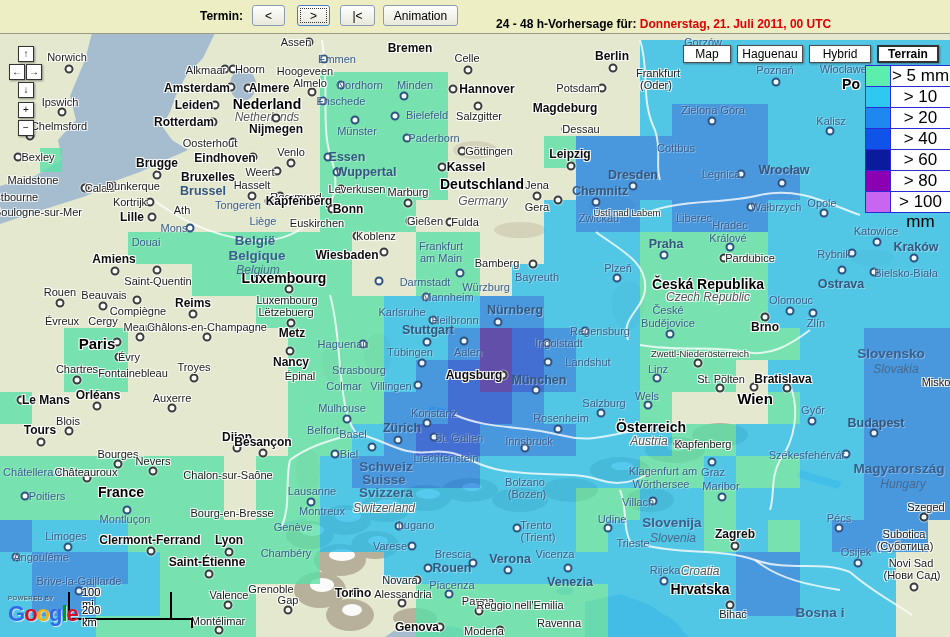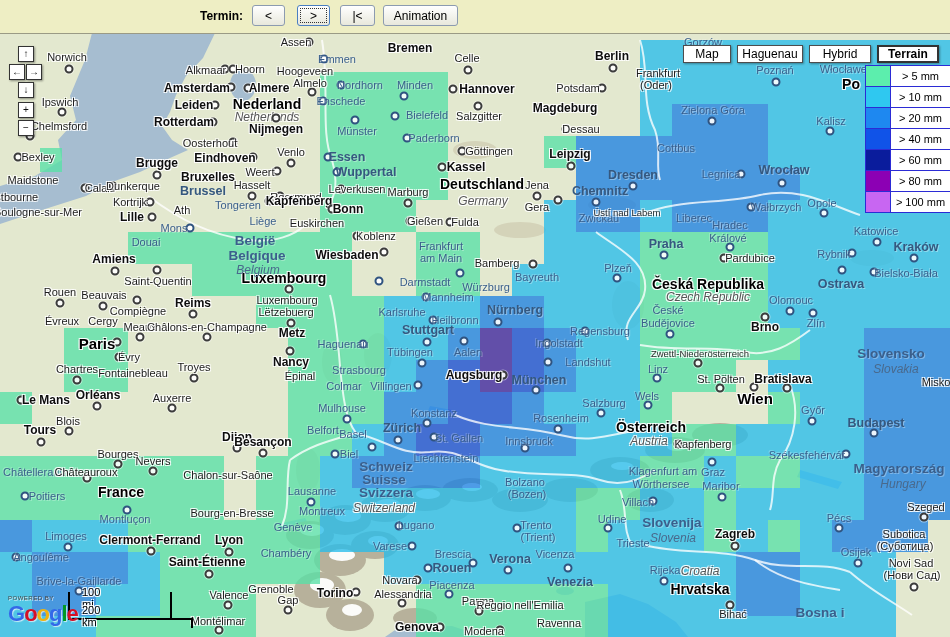--- a/index.html
+++ b/index.html
@@ -50,21 +50,21 @@
            z-index:5;font-size:10px;line-height:13px;text-align:center;color:#111;
            box-shadow:1px 1px 2px rgba(0,0,0,.4);cursor:pointer;}
   .mt-btn{position:absolute;top:45px;height:18px;background:#fff;border:1px solid #4d4d4d;
           z-index:5;font-size:12px;text-align:center;line-height:17px;color:#000;
           box-shadow:1px 1px 2px rgba(0,0,0,.35);cursor:pointer;box-sizing:border-box;}
   .mt-btn.selected{font-weight:bold;border:2px solid #333;line-height:15px;}
   #legend{position:absolute;left:865px;top:65px;width:84px;z-index:5;border:1px solid #2b2bd5;background:#fff;}
   .legend-row{display:flex;height:20px;border-bottom:1px solid #2b2bd5;}
   .legend-row:last-child{border-bottom:none;}
   .legend-swatch{width:24px;height:100%;border-right:1px solid #2b2bd5;}
-  .legend-label{flex:1;font-size:11px;line-height:20px;text-align:center;color:#000;background:#fff;}
+  .legend-label{flex:1;font-size:17px;line-height:20px;text-align:center;color:#000;background:#fff;}
   
   #scalebar{position:absolute;left:64px;top:600px;z-index:5;}
   .scale-text{position:absolute;font-size:11px;color:#000;
       text-shadow:1px 1px 0 #fff,-1px -1px 0 #fff,1px -1px 0 #fff,-1px 1px 0 #fff;}
   .scale-line{position:absolute;background:#000;}
   #google-logo{position:absolute;left:8px;top:595px;z-index:5;}
   #powered-by{font-size:6px;color:#444;letter-spacing:.5px;
       text-shadow:1px 1px 0 rgba(255,255,255,.8);}
   #logo-text{font-size:22px;font-weight:bold;letter-spacing:-1px;
       text-shadow:1px 1px 1px rgba(255,255,255,.7);}
@@ -832,21 +832,21 @@
         <span class="lbl k-ci" style="left: 384px; top: 508px;">Switzerland</span>
         <div class="marker dim" style="left: 399px; top: 526px;"></div>
         <span class="lbl k-d" style="left: 416px; top: 525px;">Lugano</span>
         <div class="marker dim" style="left: 412px; top: 546px;"></div>
         <span class="lbl k-d" style="left: 390px; top: 546px;">Varese</span>
         <div class="marker dim" style="left: 428px; top: 568px;"></div>
         <span class="lbl k-bd" style="left: 452px; top: 568px;">Rouen</span>
         <div class="marker" style="left: 417px; top: 580px;"></div>
         <span class="lbl k-c" style="left: 400px; top: 580px;">Novara</span>
         <div class="marker" style="left: 356px; top: 592px;"></div>
-        <span class="lbl k-b" style="left: 335px; top: 593px;">Torino</span>
+        <span class="lbl k-b" style="left: 353px; top: 593px;">Torino</span>
         <div class="marker" style="left: 402px; top: 603px;"></div>
         <span class="lbl k-c" style="left: 403px; top: 594px;">Alessandria</span>
         <div class="marker" style="left: 440px; top: 627px;"></div>
         <span class="lbl k-b" style="left: 417px; top: 627px;">Genova</span>
         <div class="marker dim" style="left: 449px; top: 594px;"></div>
         <span class="lbl k-d" style="left: 452px; top: 585px;">Piacenza</span>
         <div class="marker" style="left: 479px; top: 611px;"></div>
         <span class="lbl k-c" style="left: 478px; top: 601px;">Parma</span>
         <span class="lbl k-c" style="left: 520px; top: 605px;">Reggio nell'Emilia</span>
         <div class="marker" style="left: 500px; top: 630px;"></div>
@@ -1052,15 +1052,18 @@
     <div id="logo-text"><span style="color: rgb(51, 105, 232);">G</span><span style="color: rgb(213, 15, 37);">o</span><span style="color: rgb(238, 178, 17);">o</span><span style="color: rgb(51, 105, 232);">g</span><span style="color: rgb(0, 153, 37);">l</span><span style="color: rgb(213, 15, 37);">e</span></div>
   </div>
 
 
   <div id="toolbar">
     <span class="tb-label" style="left:200px;">Termin:</span>
     <button class="tb-btn" style="left:252px;width:33px;">&lt;</button>
     <button class="tb-btn focused" style="left:297px;width:33px;">&gt;</button>
     <button class="tb-btn" style="left:340px;width:35px;">|&lt;</button>
     <button class="tb-btn" style="left:383px;width:75px;">Animation</button>
+    <div id="model-line2">
+      <span>24 - 48 h-Vorhersage für: </span><span id="forecast-value">Donnerstag, 21. Juli 2011, 00 UTC</span>
+    </div>
   </div>
 
 </div>
 
 </body></html>

